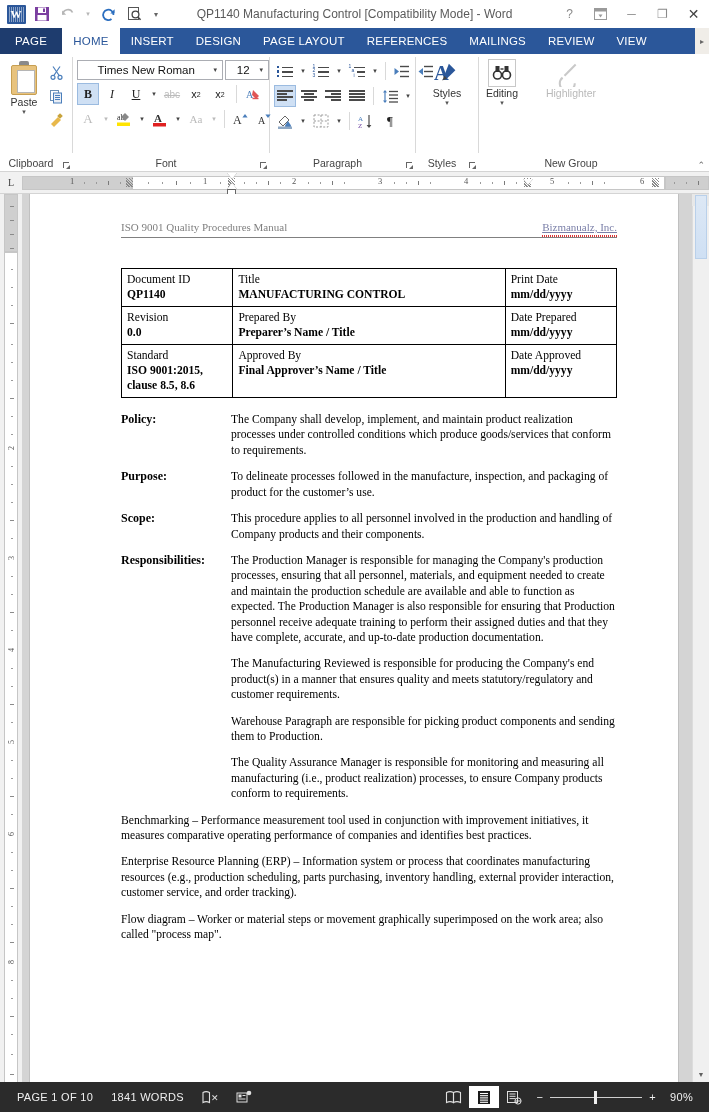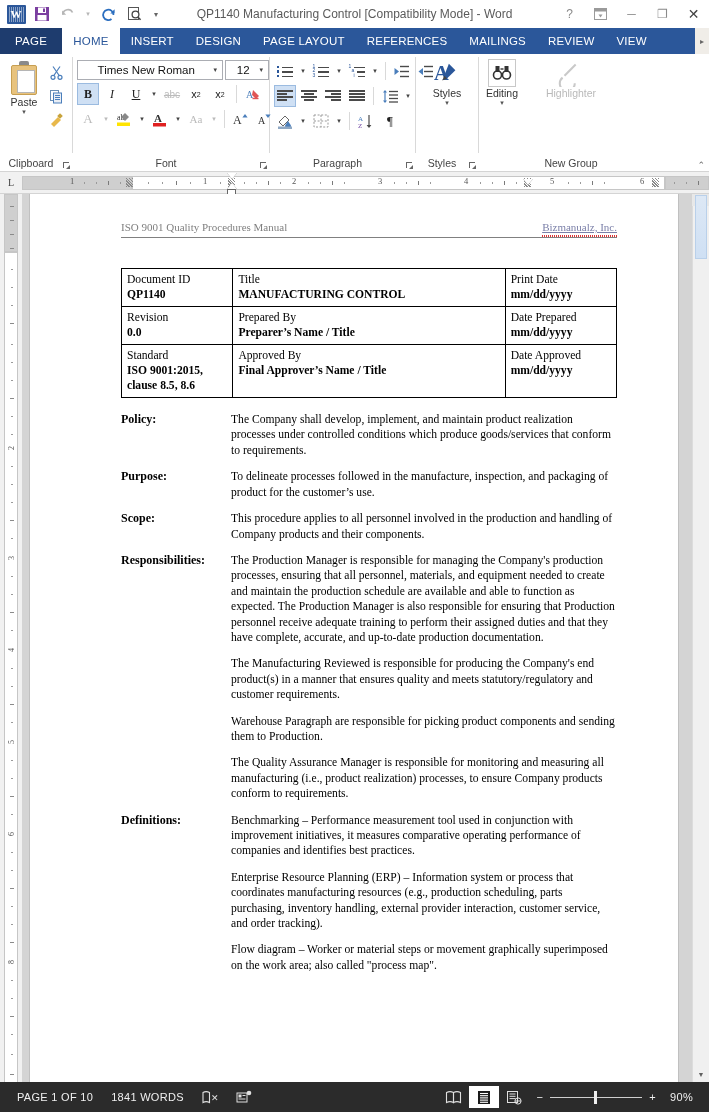--- a/index.html
+++ b/index.html
@@ -831,21 +831,20 @@
               <p>
                 <span></span><span class="u">Warehouse Paragraph</span><span> are responsible for picking product components and sending them to Production.</span>
               </p>
               <p>
                 <span>The </span><span class="u">Quality Assurance Manager</span><span> is responsible for monitoring and measuring all manufacturing (i.e., product realization) processes, to ensure Company products conform to requirements.</span>
               </p>
             </div>
           </div>
 
           <div class="sec">
-            <div class="sec-lbl">Definitions:</div>
             <div class="sec-body">
               <p>
                 <span class="u">Benchmarking</span><span> – Performance measurement tool used in conjunction with improvement initiatives, it measures comparative operating performance of companies and identifies best practices.</span>
               </p>
               <p>
                 <span class="u">Enterprise Resource Planning (ERP)</span><span> – Information system or process that coordinates manufacturing resources (e.g., production scheduling, parts purchasing, inventory handling, external provider interaction, customer service, and order tracking).</span>
               </p>
               <p>
                 <span class="u">Flow diagram</span><span> – Worker or material steps or movement graphically superimposed on the work area; also called "process map".</span>
               </p>

